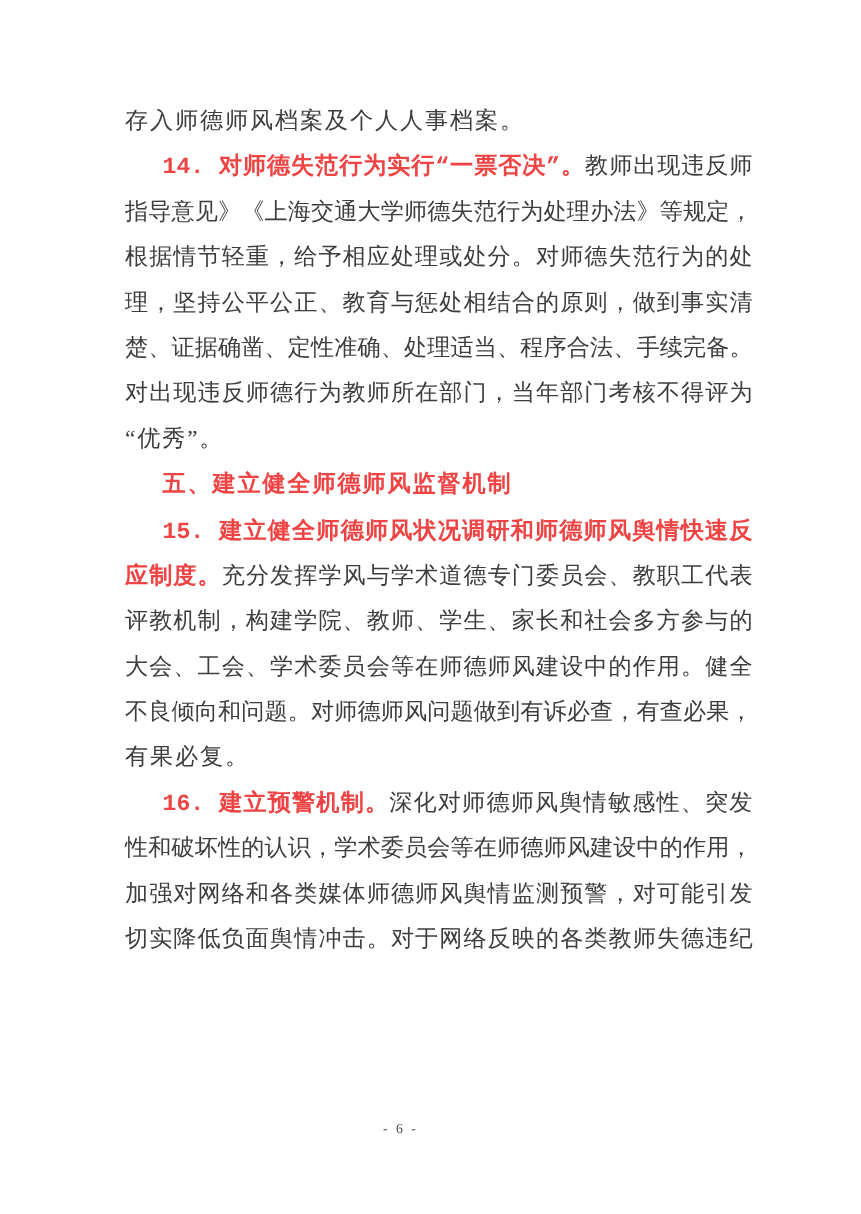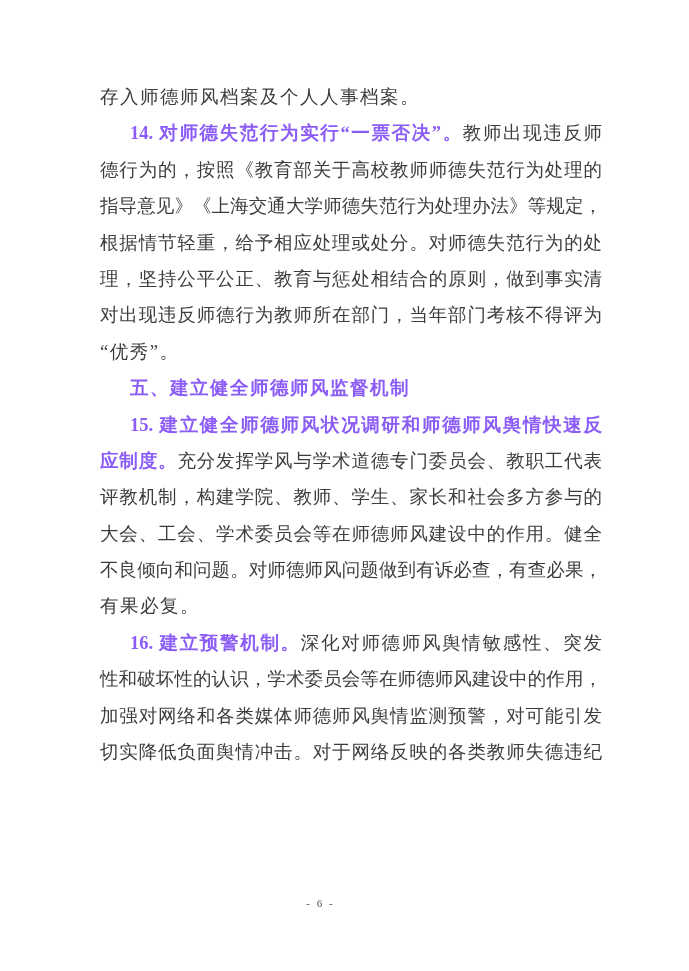--- a/index.html
+++ b/index.html
@@ -33,47 +33,47 @@
     text-align-last: justify;
   }
   
   .line:not(.j) {
     letter-spacing: 1.5px;
   }
   .line.ind {
     padding-left: 30px;
   }
   .seg-bold {
-    font-family: Liberation Serif, serif;
+    font-family: Liberation Mono, monospace;
     font-weight: 700;
-    color: #8b5cf6;
+    color: #ef4444;
   }
   .page-footer {
     position: absolute;
     top: 897px;
     left: 0;
     width: 100%;
     text-align: center;
     font-size: 11px;
     letter-spacing: 2px;
     color: #4a4f5a;
     font-family: "Liberation Serif", serif;
   }
 </style>
 </head>
 <body>
 
 <div class="page">
   <div class="doc-body" id="doc-body">
       <div class="line"><span class="seg-regular">存入师德师风档案及个人人事档案。</span></div>
       <div class="line j ind"><span class="seg-bold">14. 对师德失范行为实行“一票否决”。</span><span class="seg-regular">教师出现违反师</span></div>
-      <div class="line j"><span class="seg-regular">德行为的，按照《教育部关于高校教师师德失范行为处理的</span></div>
       <div class="line j"><span class="seg-regular">指导意见》《上海交通大学师德失范行为处理办法》等规定，</span></div>
       <div class="line j"><span class="seg-regular">根据情节轻重，给予相应处理或处分。对师德失范行为的处</span></div>
       <div class="line j"><span class="seg-regular">理，坚持公平公正、教育与惩处相结合的原则，做到事实清</span></div>
+      <div class="line j"><span class="seg-regular">楚、证据确凿、定性准确、处理适当、程序合法、手续完备。</span></div>
       <div class="line j"><span class="seg-regular">对出现违反师德行为教师所在部门，当年部门考核不得评为</span></div>
       <div class="line"><span class="seg-regular">“优秀”。</span></div>
       <div class="line ind"><span class="seg-bold">五、建立健全师德师风监督机制</span></div>
       <div class="line j ind"><span class="seg-bold">15. 建立健全师德师风状况调研和师德师风舆情快速反</span></div>
       <div class="line j"><span class="seg-bold">应制度。</span><span class="seg-regular">充分发挥学风与学术道德专门委员会、教职工代表</span></div>
       <div class="line j"><span class="seg-regular">评教机制，构建学院、教师、学生、家长和社会多方参与的</span></div>
       <div class="line j"><span class="seg-regular">大会、工会、学术委员会等在师德师风建设中的作用。健全</span></div>
       <div class="line j"><span class="seg-regular">不良倾向和问题。对师德师风问题做到有诉必查，有查必果，</span></div>
       <div class="line"><span class="seg-regular">有果必复。</span></div>
       <div class="line j ind"><span class="seg-bold">16. 建立预警机制。</span><span class="seg-regular">深化对师德师风舆情敏感性、突发</span></div>

